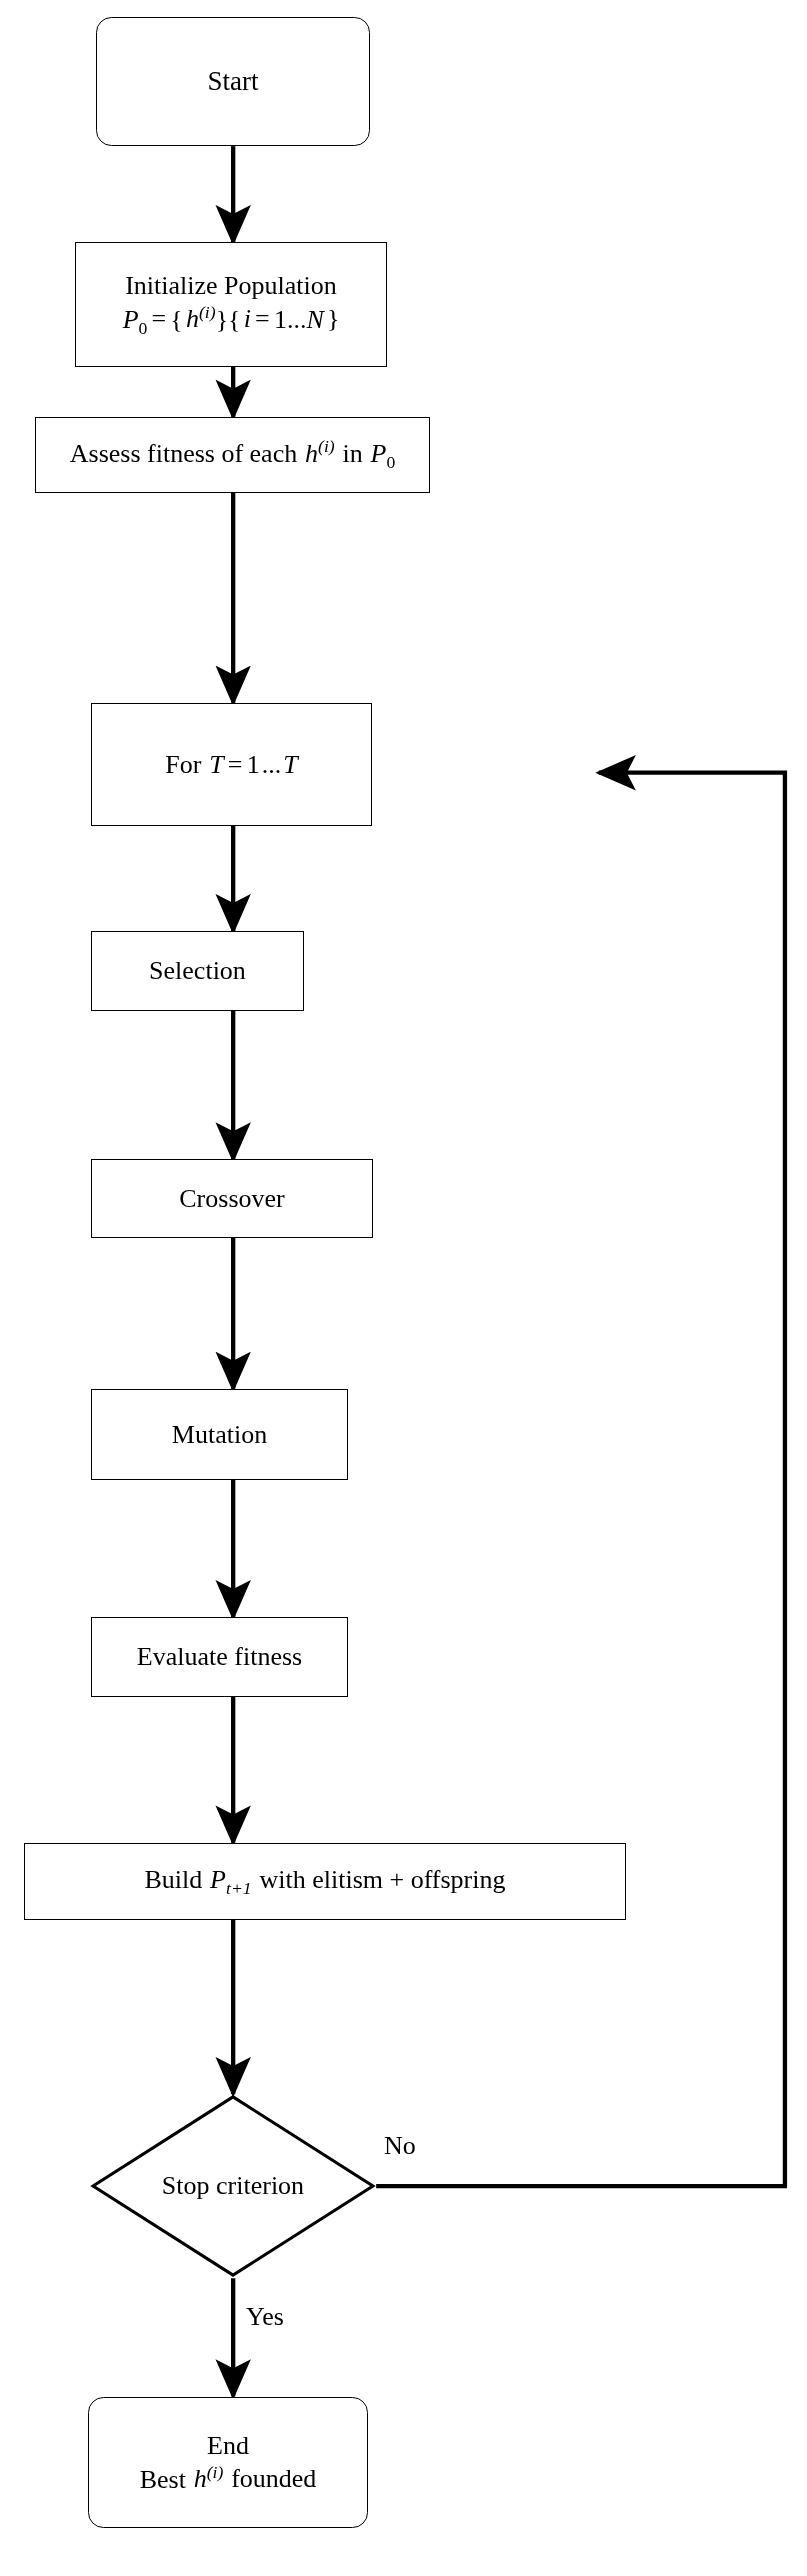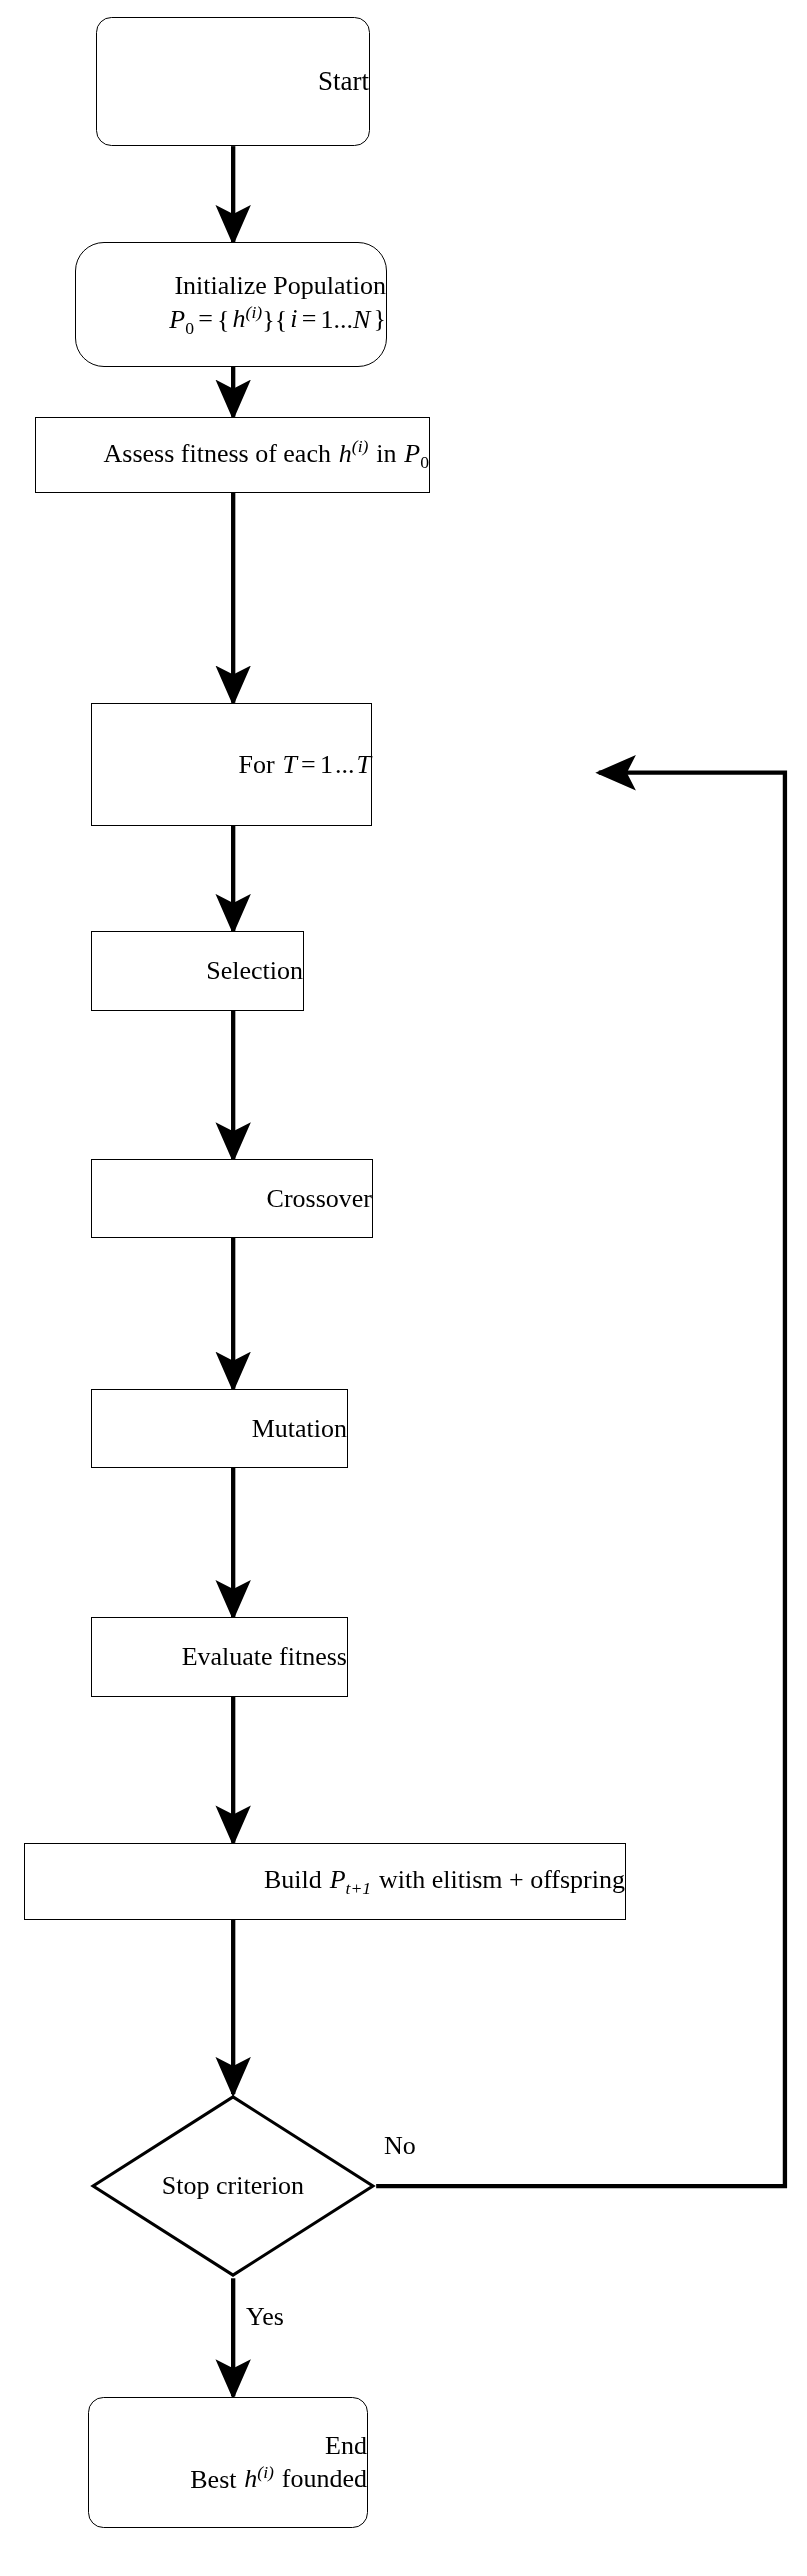--- a/index.html
+++ b/index.html
@@ -26,21 +26,21 @@
     width: 807px;
     height: 2576px;
   }
   .node {
     position: absolute;
     box-sizing: border-box;
     border: 1.9px solid #000000;
     background: #ffffff;
     display: flex;
     flex-direction: column;
-    align-items: flex-end;
+    align-items: center;
     justify-content: center;
     text-align: center;
     line-height: 1.22;
     z-index: 3;
   }
   .node.terminator { border-radius: 15.4px; }
   .node .line1, .node .line2 {
     display: block;
     white-space: nowrap;
   }
@@ -134,21 +134,21 @@
       <line x1="243" y1="2374" x2="243" y2="2497" marker-end="url(#ah)"></line>
 
       <path d="M 392 2278 L 818 2278 L 818 805 L 624 805" marker-end="url(#ah)"></path>
     </g>
   </svg>
 
   <div class="node terminator" style="left:96px; top:17.3px; width:274px; height:129px;">
     <span class="line1 txt-28">Start</span>
   </div>
 
-  <div class="node" style="left:75px; top:242px; width:312px; height:125px;border-radius:29px;">
+  <div class="node" style="left:75px; top:242px; width:312px; height:125px;">
     <span class="line1 txt-27">Initialize Population</span>
     <span class="line2 txt-27">
       <span class="mi">P</span><span class="sub">0</span><span class="mo op-sp">=</span><span class="mo">{</span><span class="mi" style="padding-left:.12em">h</span><span class="sup">(i)</span><span class="mo">}</span><span class="mo">{</span><span class="mi" style="padding-left:.12em">i</span><span class="mo op-sp">=</span><span class="mn">1...</span><span class="mi">N</span><span class="mo" style="padding-left:.12em">}</span>
     </span>
   </div>
 
   <div class="node" style="left:35px; top:417px; width:395px; height:76px;">
     <span class="line1 txt-27">
       <span class="mn">Assess fitness of each</span><span class="mi" style="padding-left:.3em">h</span><span class="sup">(i)</span><span class="mn" style="padding-left:.3em">in</span><span class="mi" style="padding-left:.3em">P</span><span class="sub">0</span>
     </span>
@@ -161,21 +161,21 @@
   </div>
 
   <div class="node" style="left:91px; top:931px; width:213px; height:80px;">
     <span class="line1 txt-27">Selection</span>
   </div>
 
   <div class="node" style="left:91px; top:1159px; width:282px; height:79px;">
     <span class="line1 txt-27">Crossover</span>
   </div>
 
-  <div class="node" style="left:91px; top:1389px; width:257px; height:79px;">
+  <div class="node" style="left:91px; top:1389px; width:257px; height:91px;">
     <span class="line1 txt-27">Mutation</span>
   </div>
 
   <div class="node" style="left:91px; top:1617px; width:257px; height:80px;">
     <span class="line1 txt-27">Evaluate fitness</span>
   </div>
 
   <div class="node" style="left:24px; top:1843px; width:602px; height:77px;">
     <span class="line1 txt-27">
       <span class="mn">Build</span><span class="mi" style="padding-left:.3em">P</span><span class="sub-i">t+1</span><span class="mn" style="padding-left:.3em">with elitism + offspring</span>

